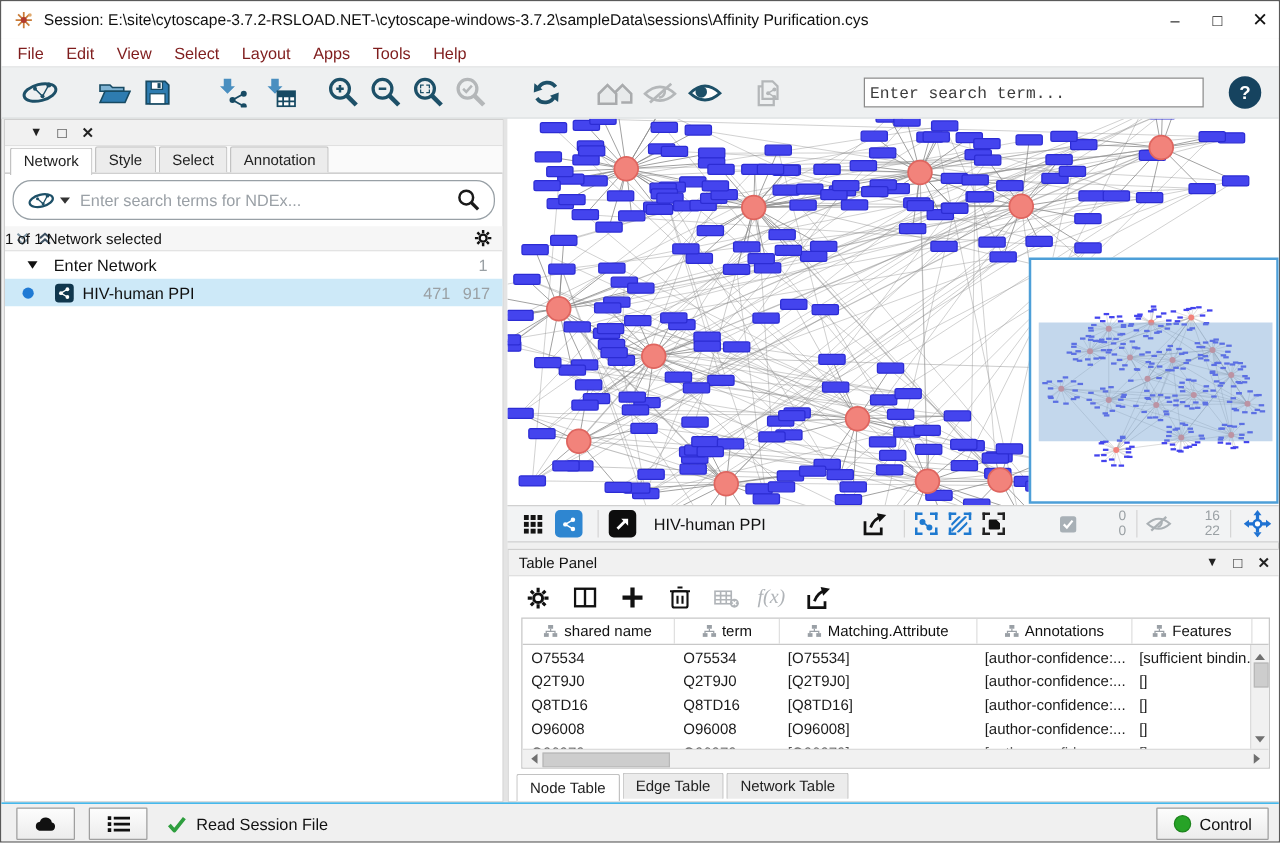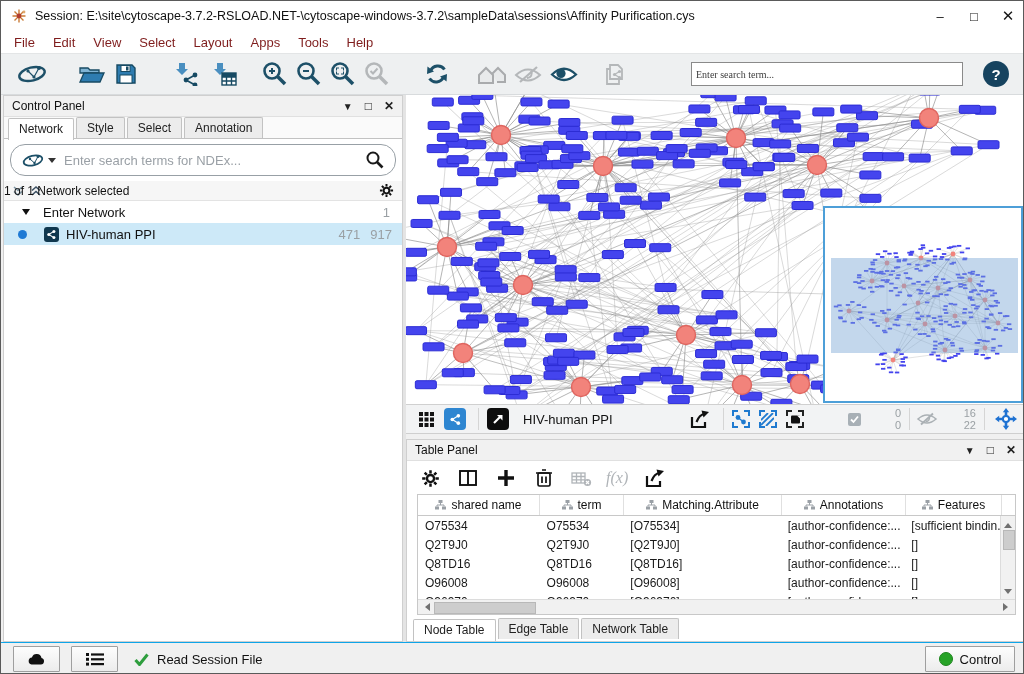--- a/index.html
+++ b/index.html
@@ -13,21 +13,21 @@
   #titlebar{left:0;top:0;width:1024px;height:30px;background:#fff;display:flex;align-items:center}
   #titlebar .app-icon{margin:0 8px 0 10px}
   #titlebar .title{font-size:12.5px;color:#111;flex:1;white-space:nowrap;overflow:hidden}
   .winbtn{width:34px;height:28px;display:inline-flex;align-items:center;justify-content:center;font-size:13px;color:#111}
   
   #menubar{left:0;top:30px;width:1024px;height:22px;background:#fff;display:flex;align-items:center;padding-left:4px}
   .menu-item{font-size:13px;padding:2px 9px;color:#7f1d1d}
   
   #toolbar{left:0;top:52px;width:1024px;height:42px;background:#eef0f1;border-top:1px solid #e3e5e6;border-bottom:1px solid #d8dbdd;display:flex;align-items:center;box-sizing:border-box}
   #toolbar .tbtn{height:34px;display:inline-flex;align-items:center;justify-content:center}
-  #search-input{height:22px;width:262px;border:1px solid #8a8a8a;font-size:10px;padding:0 4px;font-family:Liberation Serif, serif}
+  #search-input{height:22px;width:262px;border:1px solid #8a8a8a;font-size:13px;padding:0 4px;font-family:Liberation Mono, monospace}
   #search-input::placeholder{color:#3c3c3c}
   #help-btn{width:26px;height:26px;border-radius:50%;background:#16435f;color:#fff;font-weight:bold;font-size:15px}
   
   #cp{left:2px;top:94px;width:400px;height:547px;background:#fff;border:1px solid #cfcfcf;box-sizing:border-box}
   .panel-header{height:20px;background:#f1f1f1;border-bottom:1px solid #e0e0e0;display:flex;align-items:center;padding:0 8px;font-size:12px}
   .panel-header .ph-title{flex:1}
   .panel-header .phbtn{margin-left:12px;font-size:10px;color:#222}
   .phbtn.close{font-weight:bold;font-size:12px}
   .tabs-row{height:22px;border-bottom:1px solid #c2c2c2;padding-left:2px;background:#fafafa;box-sizing:border-box}
   .tab{display:inline-block;font-size:12px;padding:3px 10px 3px;background:#ececec;border:1px solid #c2c2c2;border-bottom:none;border-radius:2px 2px 0 0;margin-left:2px;position:relative;top:0;color:#222}
@@ -233,21 +233,20 @@
           <path d="M13.5 13.5l5-3M13.5 13.5l5 3" stroke="#b4b7b9" stroke-width="1.2"></path>
         </g>
       </svg>
   </span>
   <input id="search-input" style="margin-left: 62px;" placeholder="Enter search term...">
   <span id="help-btn" class="ic" style="margin-left:20px">?</span>
 </div>
 
 <div id="cp" class="abs">
   <div class="panel-header">
-    <span class="ph-title">Control Panel</span>
     <span class="phbtn">▼</span>
     <span class="phbtn" style="font-size:12px">□</span>
     <span class="phbtn close">✕</span>
   </div>
   <div class="tabs-row" id="cp-tabs"><span class="tab active">Network</span><span class="tab">Style</span><span class="tab">Select</span><span class="tab">Annotation</span></div>
 
   <div id="ndex-search">
     <span class="ic">
       <svg width="24" height="15">
           <g transform="rotate(-14 12 7.5)">

